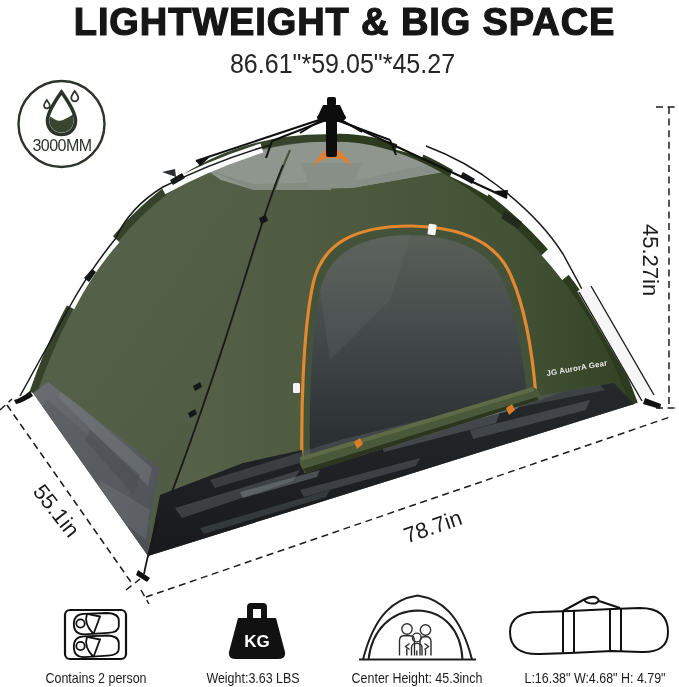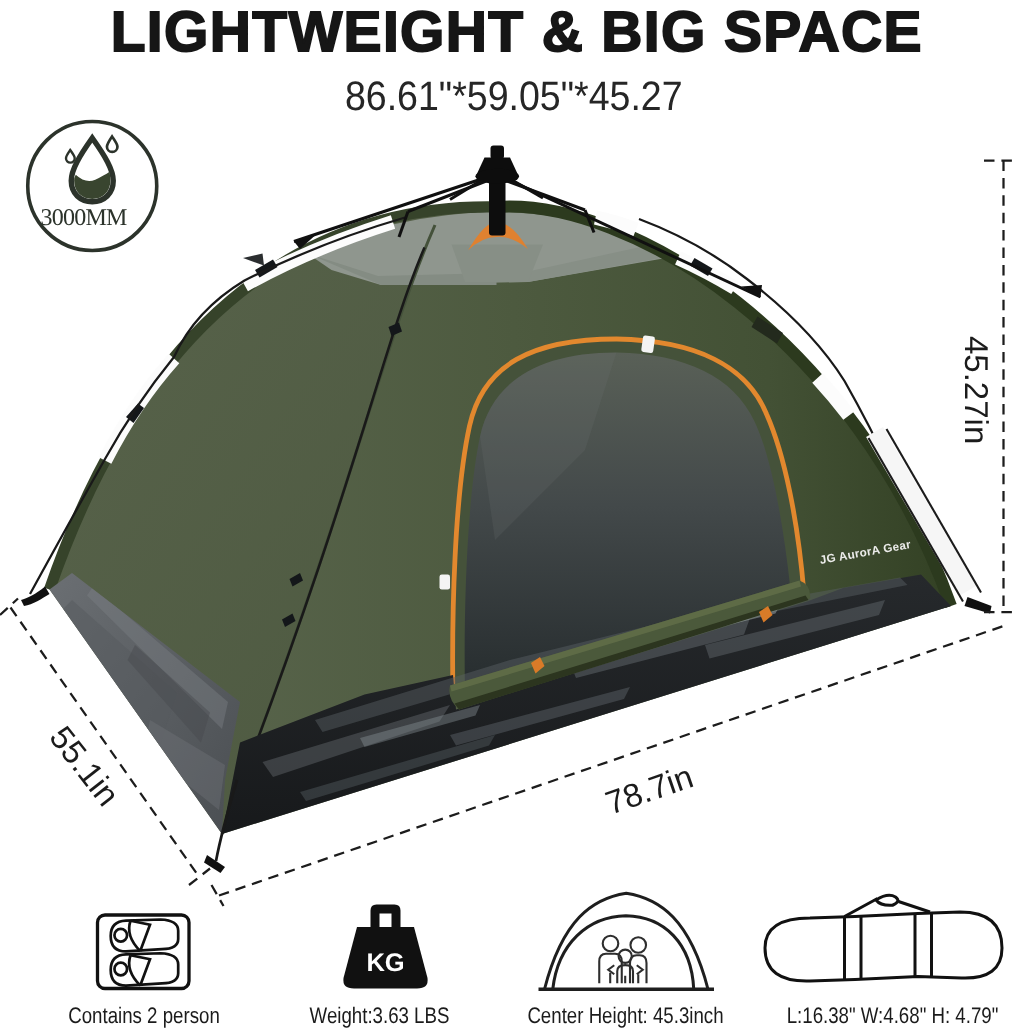--- a/index.html
+++ b/index.html
@@ -238,21 +238,21 @@
 <path d="M584,600 Q592,595 597,598 Q601,601 595,603.5 Q587,604 584,600 Z"></path>
 </g>
 </svg>
 
 <div class="abs" style="left:614px;top:247px;width:72px;text-align:center;font-size:22px;color:#1b1b1b;transform:rotate(90deg);white-space:nowrap;">45.27in</div>
 
 <div class="abs" style="left:26px;top:498px;width:60px;text-align:center;font-size:22px;color:#1b1b1b;transform:rotate(52deg);white-space:nowrap;">55.1in</div>
 
 <div class="abs" style="left:400px;top:514px;width:66px;text-align:center;font-size:22px;color:#1b1b1b;transform:rotate(-19deg);white-space:nowrap;">78.7in</div>
 
-<div class="abs" style="left:27px;top:137px;width:70px;font-size:16px;color:#2c332b;letter-spacing:-0.5px;white-space:nowrap;font-family:Liberation Serif, serif;">3000MM</div>
+<div class="abs" style="left:27px;top:137px;width:70px;text-align:center;font-size:16px;color:#2c332b;letter-spacing:-0.5px;white-space:nowrap;">3000MM</div>
 
 <div class="abs" style="left:96px;top:669px;transform:translateX(-50%) scaleX(0.83);font-size:15px;color:#1b1b1b;white-space:nowrap;">Contains 2 person</div>
 
 <div class="abs" style="left:253px;top:669px;transform:translateX(-50%) scaleX(0.83);font-size:15px;color:#1b1b1b;white-space:nowrap;">Weight:3.63 LBS</div>
 
 <div class="abs" style="left:417px;top:669px;transform:translateX(-50%) scaleX(0.83);font-size:15px;color:#1b1b1b;white-space:nowrap;">Center Height: 45.3inch</div>
 
 <div class="abs" style="left:595px;top:669px;transform:translateX(-50%) scaleX(0.83);font-size:15px;color:#1b1b1b;white-space:nowrap;">L:16.38" W:4.68" H: 4.79"</div>
 
 </body></html>

